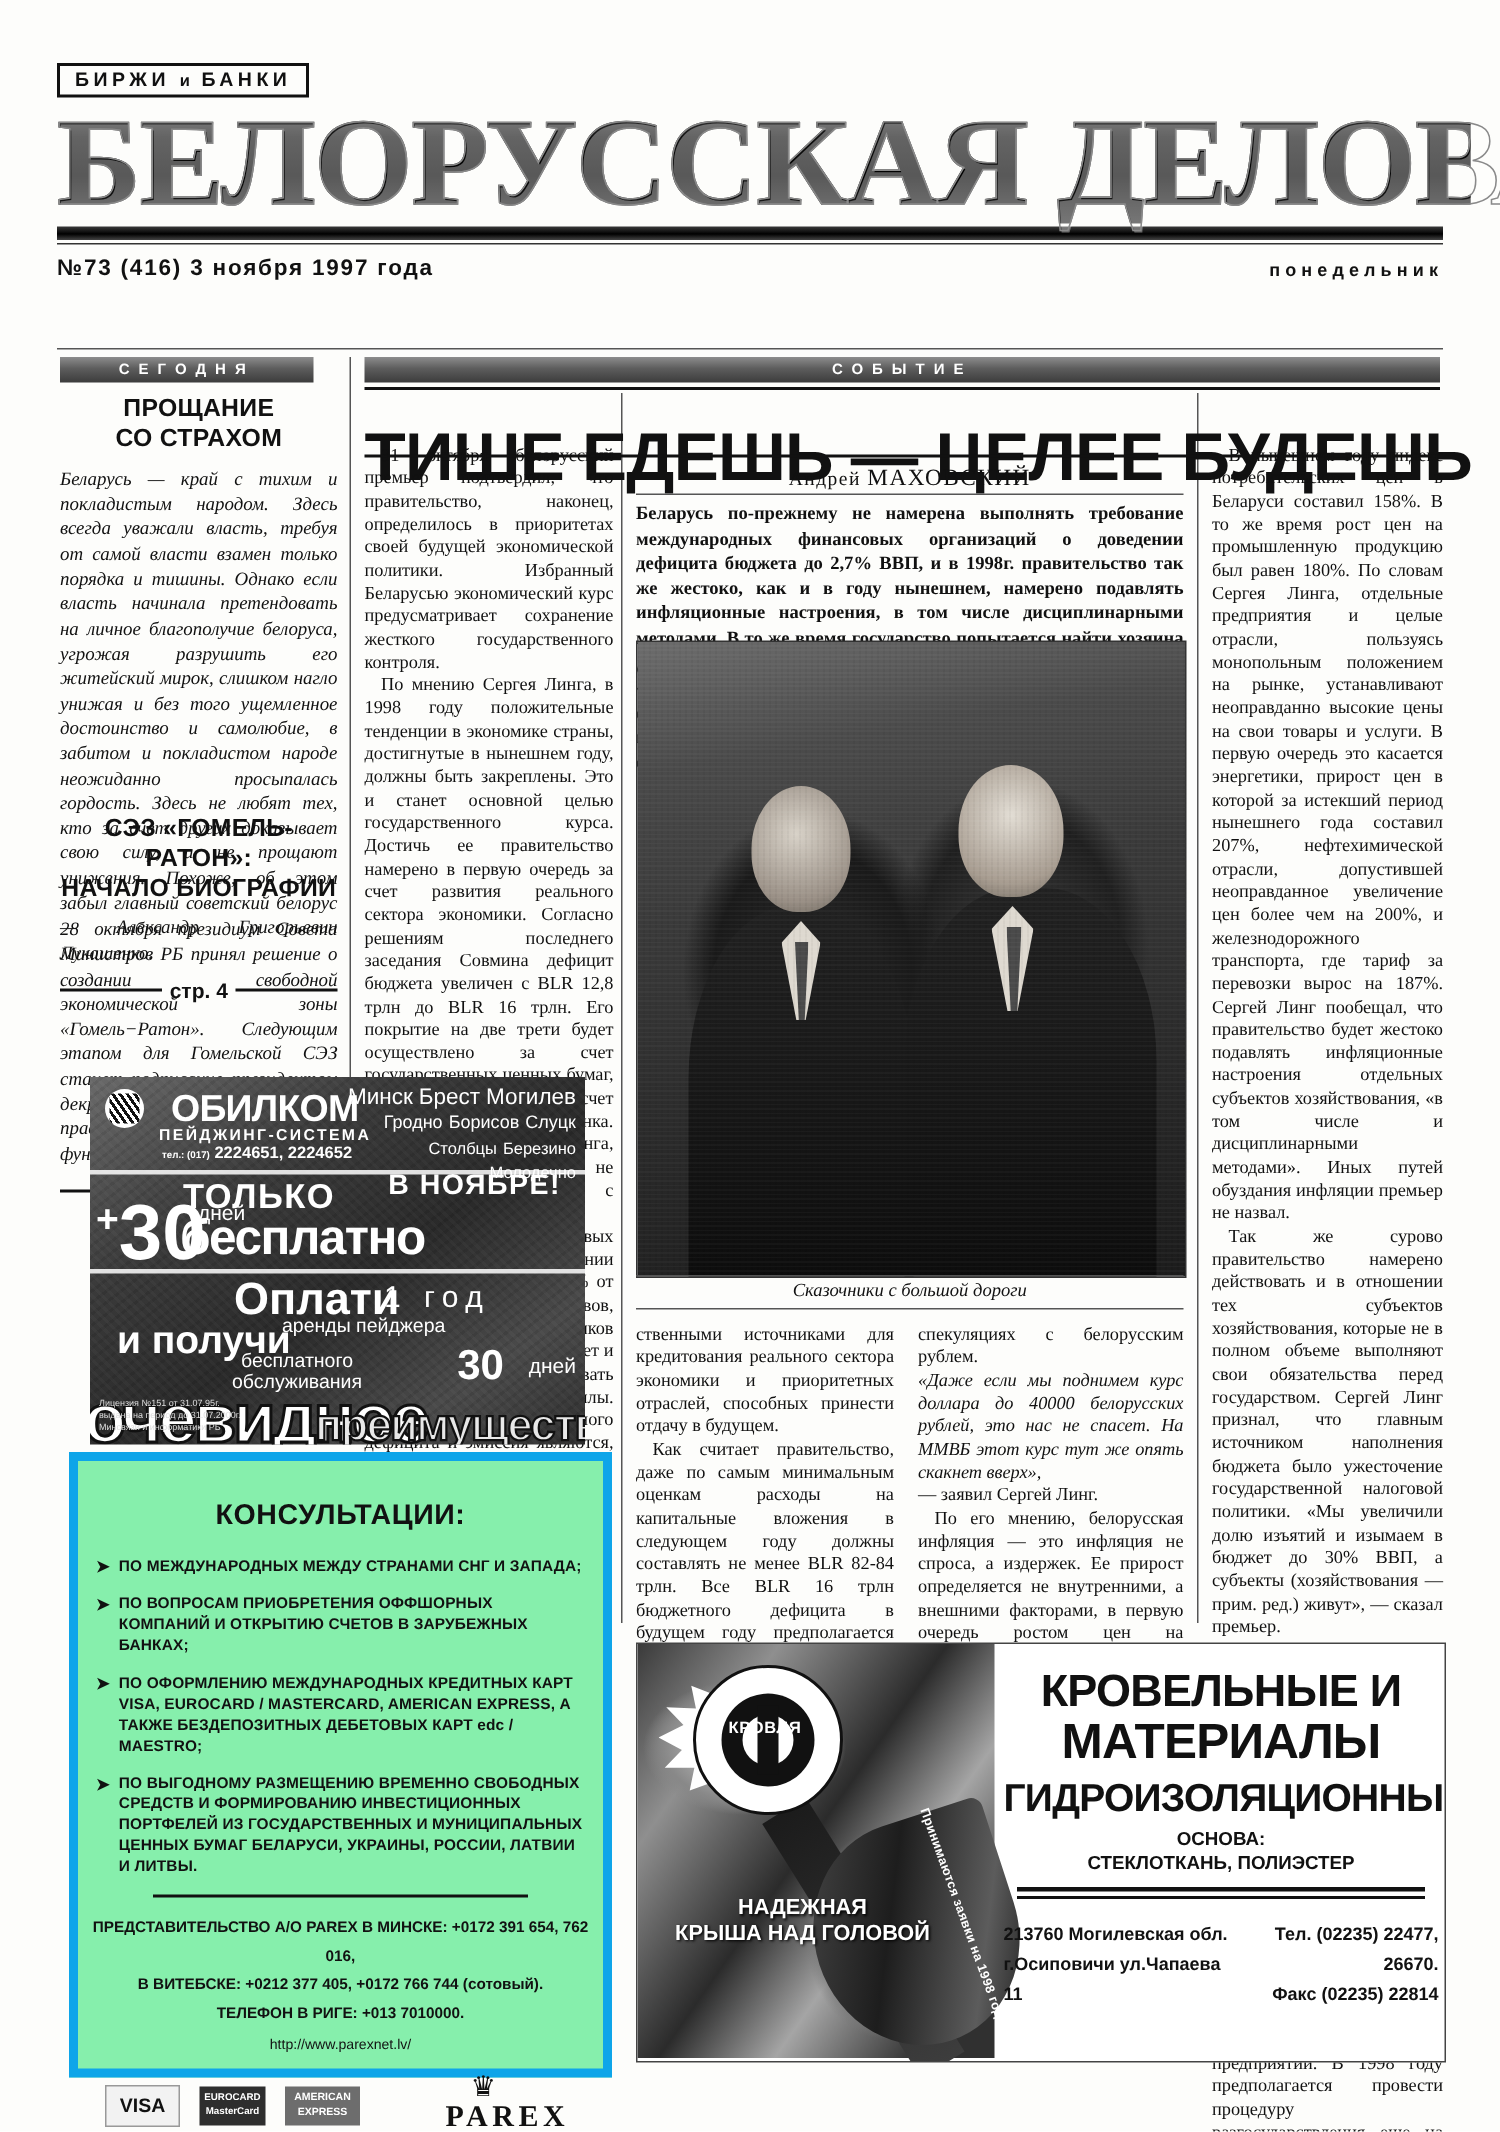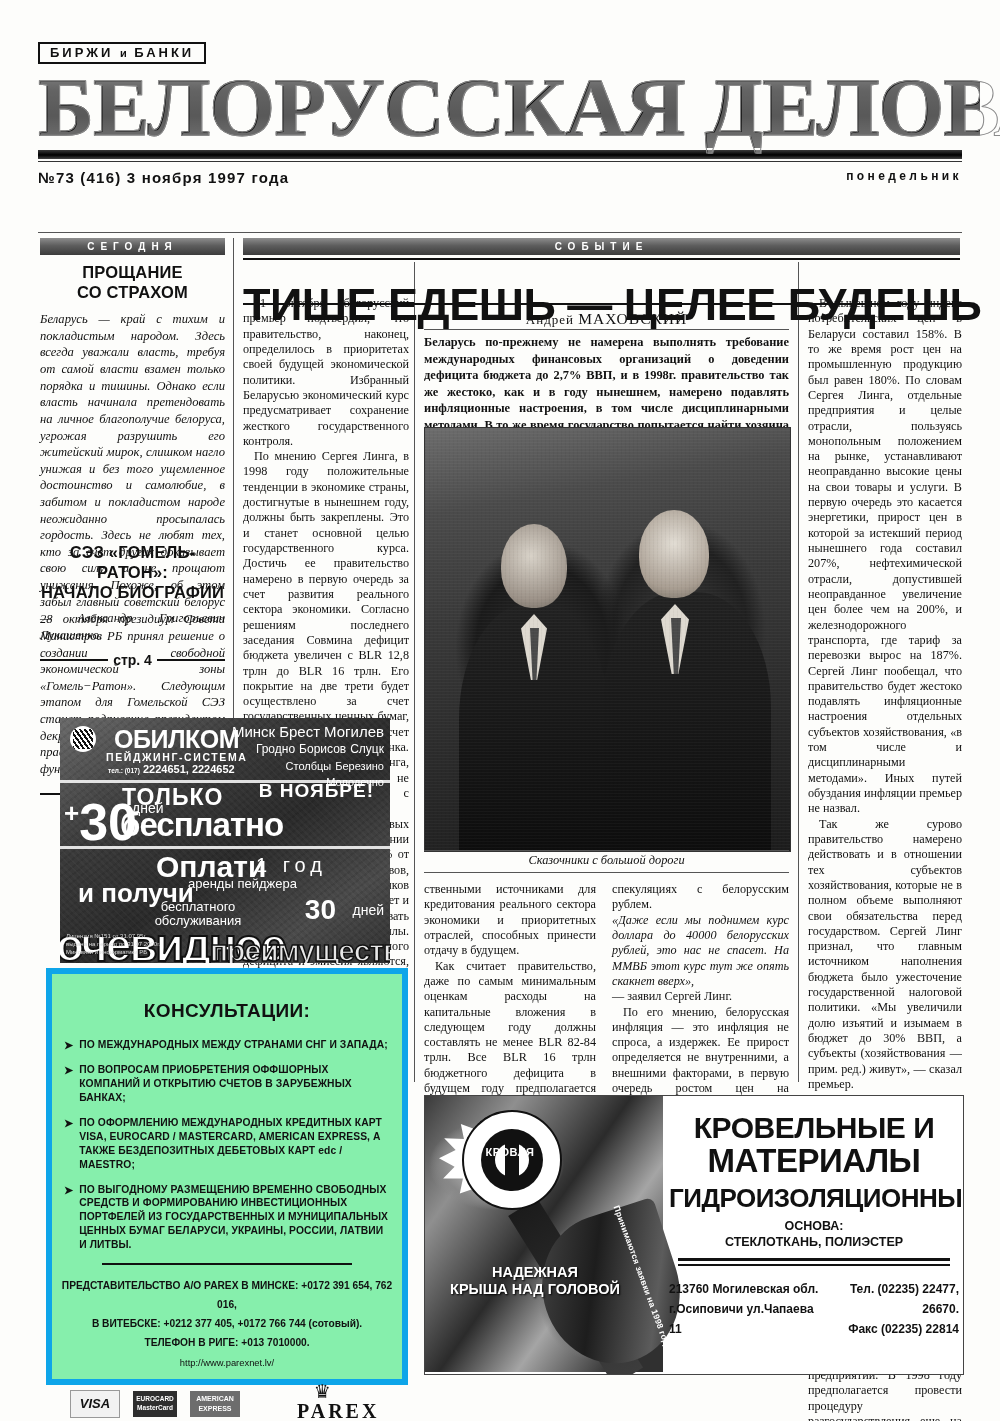--- a/index.html
+++ b/index.html
@@ -13,21 +13,21 @@
   .kicker-box .small{font-size:11px;letter-spacing:1px;font-weight:700;}
   .mast-title{font-family:"Liberation Serif",serif;font-weight:700;font-size:83px;line-height:.96;letter-spacing:-1px;
     margin-top:4px;white-space:nowrap;
     background:linear-gradient(180deg,#4a4a4a 0%,#111 28%,#000 60%,#2e2e2e 100%);
     -webkit-background-clip:text;background-clip:text;color:transparent;
     -webkit-text-stroke:1px #8a8a8a;
     text-shadow:1px 1px 0 rgba(255,255,255,.35);
     transform:scaleX(1.02);transform-origin:left center;}
   .mast-rule{margin-top:2px;height:9px;background:linear-gradient(180deg,#3a3a3a,#000 55%,#444);}
   .mast-rule2{margin-top:2px;height:1px;background:#333;}
-  .mast-foot{display:flex;justify-content:space-between;align-items:flex-start;margin-top:7px;
+  .mast-foot{display:flex;justify-content:space-between;align-items:flex-end;margin-top:7px;
     font-family:"Liberation Sans",sans-serif;font-weight:700;}
   .issue{font-size:15px;letter-spacing:1.2px;}
   .weekday{font-size:12px;letter-spacing:3.4px;}
 
   
   .vrule{position:absolute;width:1px;background:#555;}
   .hrule{position:absolute;height:1px;background:#555;}
 
   
   .banner{position:absolute;height:17px;
@@ -133,21 +133,21 @@
   .px-title{text-align:center;font-family:"Liberation Sans",sans-serif;font-weight:700;font-size:19px;margin-top:26px;letter-spacing:.4px;}
   .px-list{margin:16px 12px 0 12px;}
   .px-item{display:flex;gap:6px;margin-bottom:11px;}
   .px-ar{font-family:"Liberation Sans",sans-serif;font-weight:700;font-size:11px;line-height:1.3;}
   .px-tx{font-family:"Liberation Sans",sans-serif;font-weight:700;font-size:10.3px;line-height:1.35;letter-spacing:.1px;}
   .px-sep{width:250px;height:2px;background:#111;margin:10px auto 0 auto;}
   .px-contact{text-align:center;font-family:"Liberation Sans",sans-serif;font-weight:700;font-size:10.2px;line-height:1.85;margin-top:12px;}
   .px-url{text-align:center;font-family:"Liberation Sans",sans-serif;font-size:9.4px;margin-top:5px;}
   .px-foot{display:flex;align-items:center;gap:13px;margin:16px 0 0 18px;}
   .card{font-family:"Liberation Sans",sans-serif;font-weight:700;display:flex;align-items:center;justify-content:center;}
-  .c-visa{width:48px;height:26px;border:1px solid #999;background:#f2f2f2;font-style:italic;font-size:13px;}
+  .c-visa{width:48px;height:26px;border:1px solid #999;background:#f2f2f2;font-size:13px;}
   .c-euro{width:44px;height:26px;background:#2e2e2e;color:#fff;font-size:6.5px;flex-direction:column;line-height:1.25;}
   .c-amex{width:50px;height:26px;background:#6d6d6d;color:#fff;font-size:7px;flex-direction:column;line-height:1.3;}
   .px-logo{margin-left:12px;text-align:center;}
   .px-crown{font-size:19px;line-height:.8;}
   .px-name{font-family:"Liberation Serif",serif;font-weight:700;font-size:20px;letter-spacing:3px;margin-left:32px;}
 
   
   .roof{position:absolute;left:424px;top:1095px;width:538px;height:278px;border:1px solid #444;background:#fff;overflow:hidden;}
   .rf-img{position:absolute;left:0;top:0;width:238px;height:276px;
     background:
@@ -203,21 +203,21 @@
       <div class="issue">№73  (416)   3  ноября  1997  года</div>
       <div class="weekday">понедельник</div>
     </div>
   </div>
 
   <div class="hrule" style="left:38px;top:232px;width:924px;"></div>
   <div class="vrule" style="left:233px;top:238px;height:690px;"></div>
   <div class="vrule" style="left:414px;top:262px;height:820px;"></div>
   <div class="vrule" style="left:798px;top:262px;height:820px;"></div>
 
-  <div class="banner" style="left:40px;top:238px;width:185px;">СЕГОДНЯ</div>
+  <div class="banner" style="left:40px;top:238px;width:169px;">СЕГОДНЯ</div>
 
   <div class="side" style="top:262px;">
     <div class="side-h" style="white-space:pre-line">ПРОЩАНИЕ
 СО СТРАХОМ</div>
     <div class="side-p">Беларусь — край с тихим и покладистым народом. Здесь всегда уважали власть, требуя от самой власти взамен только порядка и тишины. Однако если власть начинала претендовать на личное благополучие белоруса, угрожая разрушить его житейский мирок, слишком нагло унижая и без того ущемленное достоинство и самолюбие, в забитом и покладистом народе неожиданно просыпалась гордость. Здесь не любят тех, кто за счет других доказывает свою силу, и не прощают унижения. Похоже, об этом забыл главный советский белорус — Александр Григорьевич Лукашенко.</div>
     <div class="page-ref">
       <div class="ln"></div>
       <div class="lbl">стр. 4</div>
       <div class="ln"></div>
     </div>

